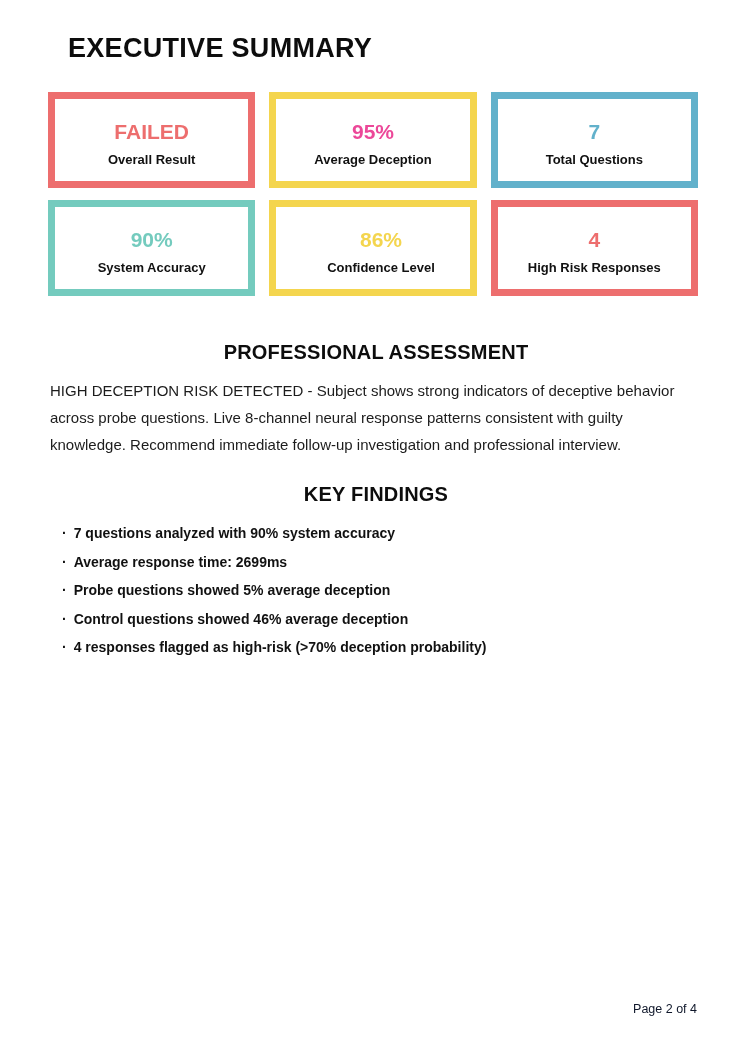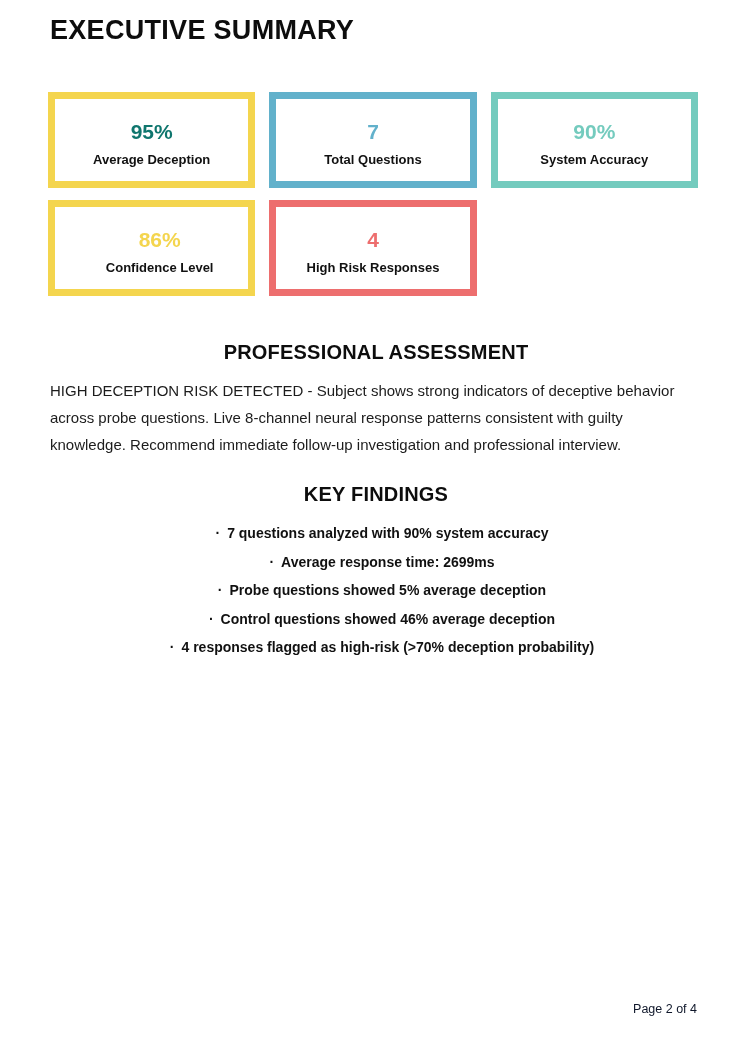--- a/index.html
+++ b/index.html
@@ -7,21 +7,21 @@
     width: 743px; height: 1044px;
     background: #ffffff;
     font-family: "Liberation Sans", sans-serif;
     color: #111111;
     position: relative;
     overflow: hidden;
   }
   .page-title {
     position: absolute; left: 50px; top: 15px;
     font-size: 27px; font-weight: bold; letter-spacing: 0.3px;
-    color: #0d0d0d; margin: 0;
+    color: #0d0d0d; margin: 18px;
   }
   .cards {
     position: absolute; left: 48px; top: 92px; width: 650px;
     display: grid;
     grid-template-columns: repeat(3, 1fr);
     gap: 12px 14px;
   }
   .metric-card {
     box-sizing: border-box;
     height: 96px;
@@ -39,40 +39,44 @@
   .section-findings { top: 483px; }
   .section-heading {
     font-size: 20px; font-weight: bold; margin: 0;
     color: #0d0d0d; letter-spacing: 0.2px; text-align: center;
   }
   .assessment-text {
     margin: 13px 0 0 0;
     font-size: 15px; line-height: 27px; color: #1c1c1c;
   }
   .findings-list {
-    list-style: none; margin: 13px 0 0 0; padding: 0 0 0 12px; text-align: center;
+    list-style: none; margin: 13px 0 0 0; padding: 0 0 0 12px;
   }
   .findings-list li {
     font-size: 14px; font-weight: bold; color: #111111;
     line-height: 28.5px; white-space: nowrap;
   }
   .bullet-dot { margin-right: 7px; font-weight: bold; }
   .page-footer {
     position: absolute; right: 46px; top: 1002px;
     font-size: 12.5px; color: #0f172a;
   }
 </style>
 </head>
 <body>
 
 <h1 class="page-title">EXECUTIVE SUMMARY</h1>
 
 <div class="cards">
+  <div class="metric-card" style="border-color: rgb(237, 110, 110);">
+    <div class="card-value" style="color: rgb(237, 110, 110);">FAILED</div>
+    <div class="card-label">Overall Result</div>
+  </div>
   <div class="metric-card" style="border-color: rgb(244, 213, 78);">
-    <div class="card-value" style="color: #0f766e;">95%</div>
+    <div class="card-value" style="color: #ec4899;">95%</div>
     <div class="card-label">Average Deception</div>
   </div>
   <div class="metric-card" style="border-color: rgb(98, 177, 203);">
     <div class="card-value" style="color: rgb(98, 177, 203);">7</div>
     <div class="card-label">Total Questions</div>
   </div>
   <div class="metric-card" style="border-color: rgb(116, 203, 190);">
     <div class="card-value" style="color: rgb(116, 203, 190);">90%</div>
     <div class="card-label">System Accuracy</div>
   </div>

